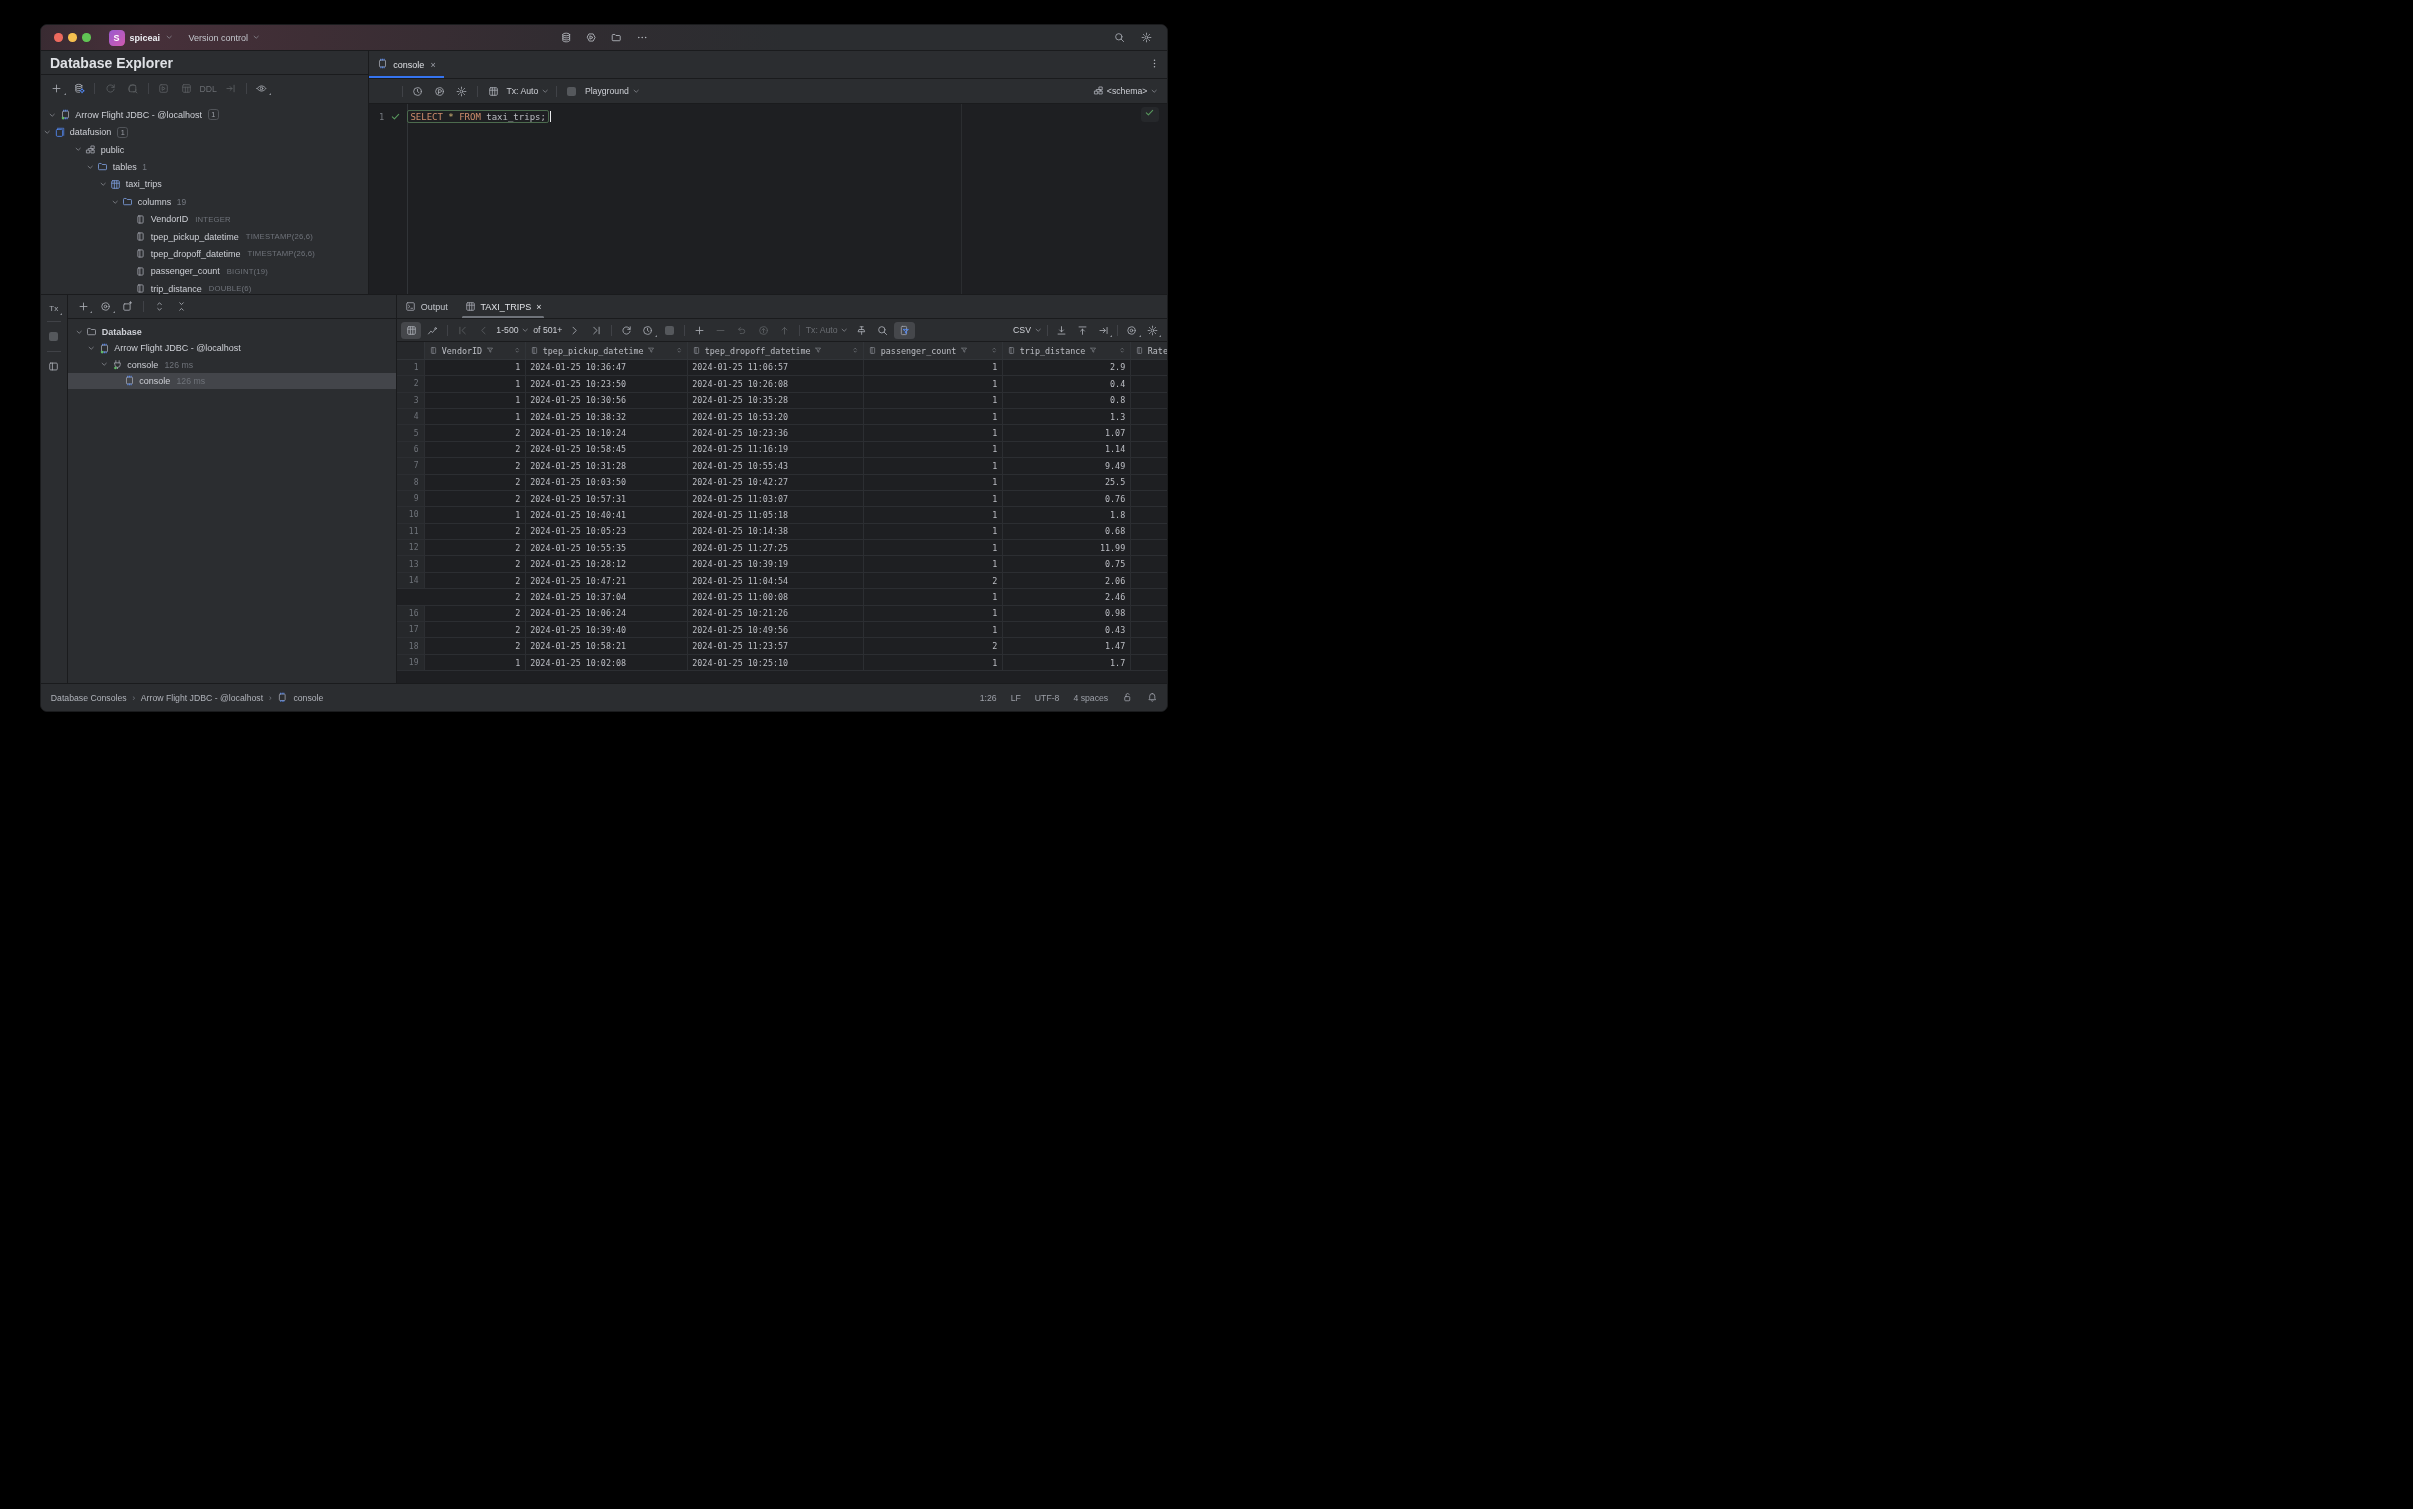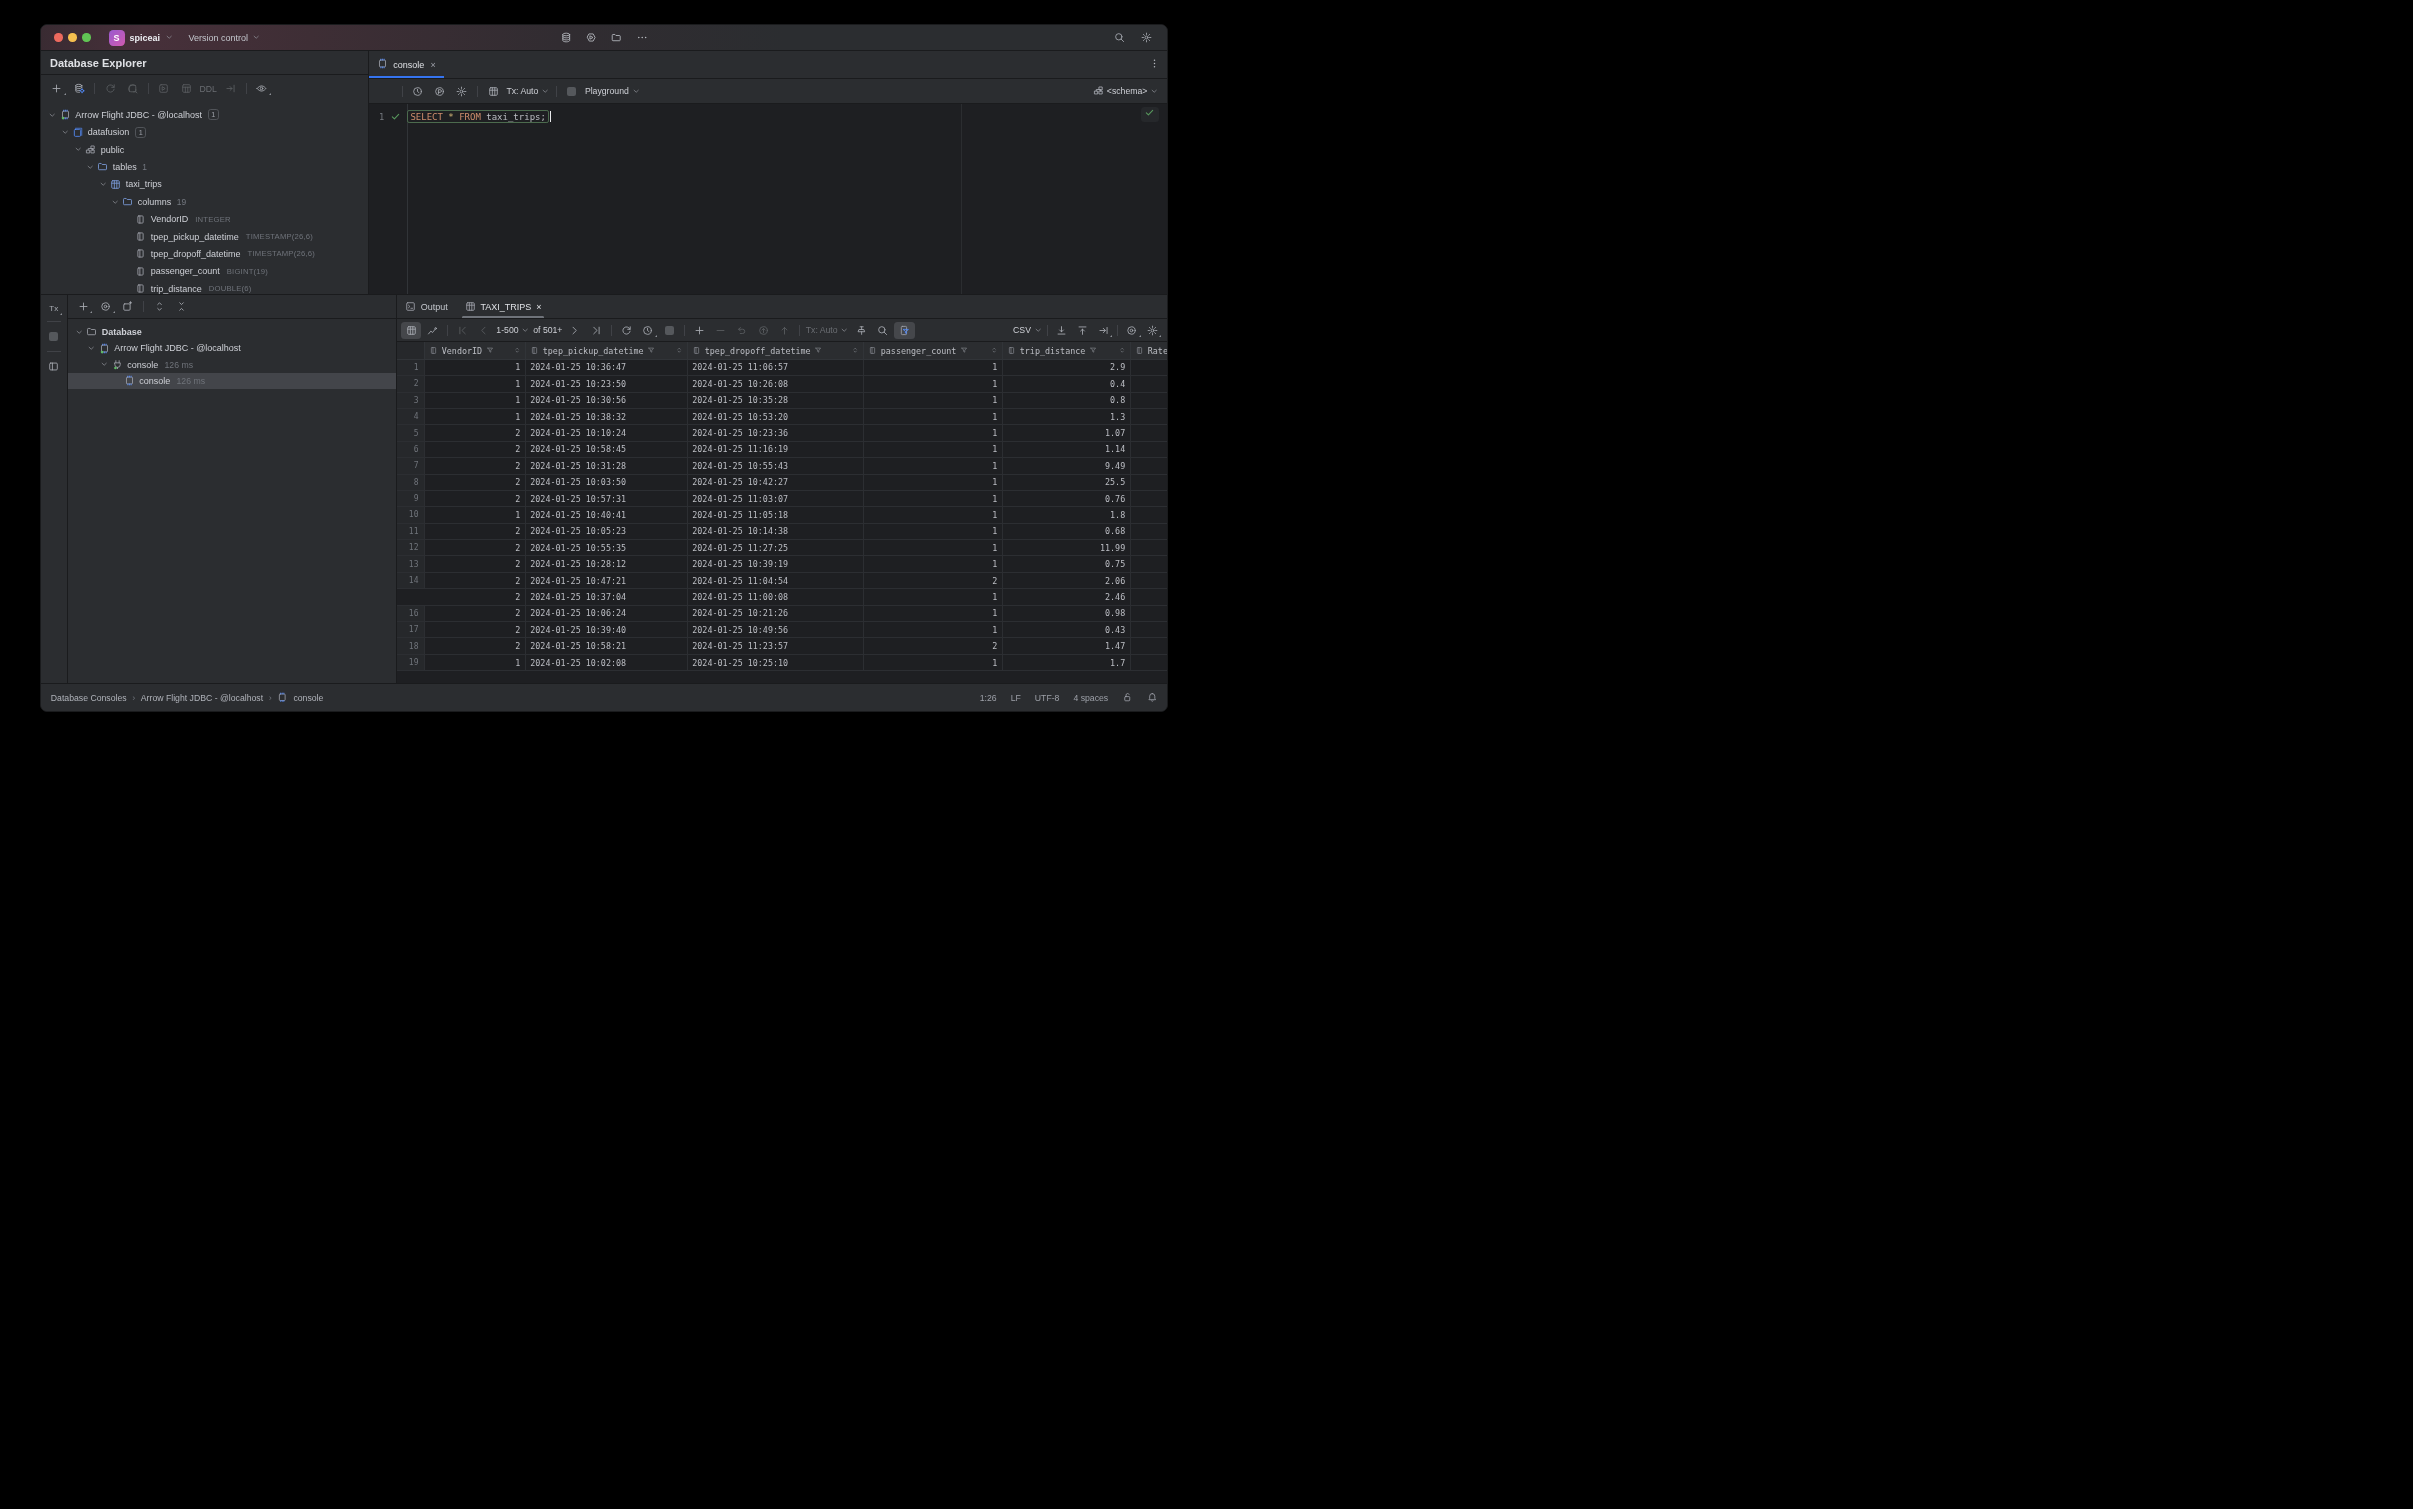--- a/index.html
+++ b/index.html
@@ -34,21 +34,21 @@
   .ibtn.activebg{background:#45474b;}
   .ibtn .tlabel{font-size:8.7px;color:#ced0d6;white-space:nowrap;}
   .ibtn.dim .tlabel{color:#6a6d72;}
   .ibtn.has-menu:after{content:"";position:absolute;right:1.4px;bottom:2.1px;border-left:2.8px solid transparent;
         border-bottom:2.8px solid #8e9197;}
   .chev{color:#9da0a8;display:flex;align-items:center;}
   .stop-sq{width:9px;height:9px;border-radius:2.1px;background:#55585c;}
   
   .upper{flex:0 0 243px;display:flex;min-height:0;}
   .dbx{width:327px;flex:0 0 327px;display:flex;flex-direction:column;background:#2b2d30;}
-  .panel-head{height:24.4px;flex:0 0 24.4px;display:flex;align-items:center;padding:0 9px;font-size:11px;
+  .panel-head{height:24.4px;flex:0 0 24.4px;display:flex;align-items:center;padding:0 9px;font-size:14px;
               font-weight:700;color:#dfe1e5;border-bottom:0.7px solid #1a1b1d;box-sizing:border-box;}
   .panel-toolbar{height:26.5px;flex:0 0 26.5px;display:flex;align-items:center;padding:0 5.6px;gap:1.4px;}
   .tree{flex:1;overflow:hidden;padding-top:4.2px;}
   .trow{display:flex;align-items:center;height:17.4px;font-size:9px;white-space:nowrap;}
   .trow .tchev{width:12px;display:flex;justify-content:center;color:#9da0a8;flex:0 0 12px;}
   .trow .ticon{width:13.2px;display:flex;justify-content:center;flex:0 0 13.2px;}
   .trow .tlbl{margin-left:3.5px;color:#ced0d6;}
   .trow .tbadge{margin-left:5.6px;font-size:7.3px;color:#9da0a8;border:0.7px solid #515459;border-radius:2.8px;
                 padding:0 2.8px;line-height:9px;}
   .trow .tcount{margin-left:5.6px;font-size:8.4px;color:#747880;}
@@ -295,21 +295,21 @@
                   </g>
                   <g stroke="#548af7">
                     <path d="M5.6 3V1.6M8 3V1.6M10.4 3V1.6M5.6 14.4V13M8 14.4V13M10.4 14.4V13"></path>
                   </g>
                   <circle cx="4.4" cy="13.2" r="1.9" fill="#5fb865" stroke="none"></circle>
                 </svg>
               </span>
               <span class="tlbl">Arrow Flight JDBC - @localhost</span>
               <span class="tbadge">1</span>
             </div>
-            <div class="trow" style="padding-left: 18px;">
+            <div class="trow" style="">
               <span class="tchev">
                 <svg width="8.4" height="8.4" viewBox="0 0 16 16" fill="none" stroke="currentColor" stroke-width="1.25" stroke-linecap="round" stroke-linejoin="round">
                   <path d="M4 6.2l4 3.8 4-3.8"></path>
                 </svg>
               </span>
               <span class="ticon" style="color: rgb(157, 160, 168);">
                 <svg width="11" height="11" viewBox="0 0 16 16" fill="none" stroke="currentColor" stroke-width="1.25" stroke-linecap="round" stroke-linejoin="round">
                   <g stroke="#548af7">
                     <rect x="3.4" y="3.4" width="9.2" height="10.2" rx="1.6"></rect>
                     <path d="M5.2 1.8h9v10.4" opacity=".8"></path>

